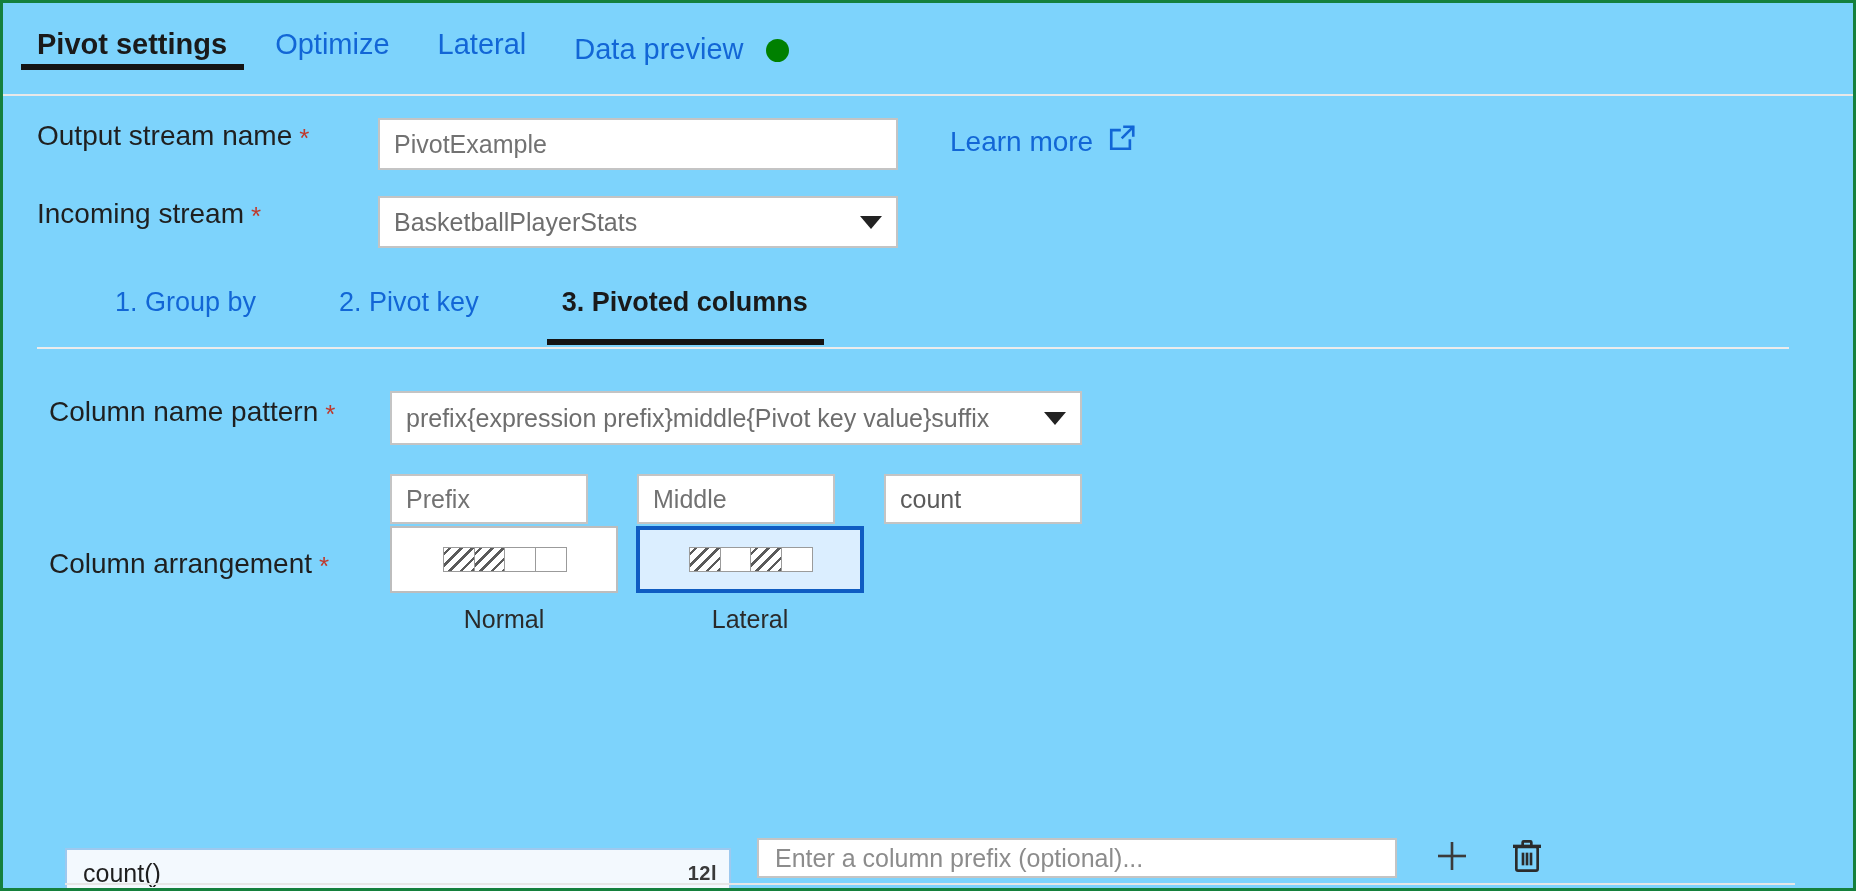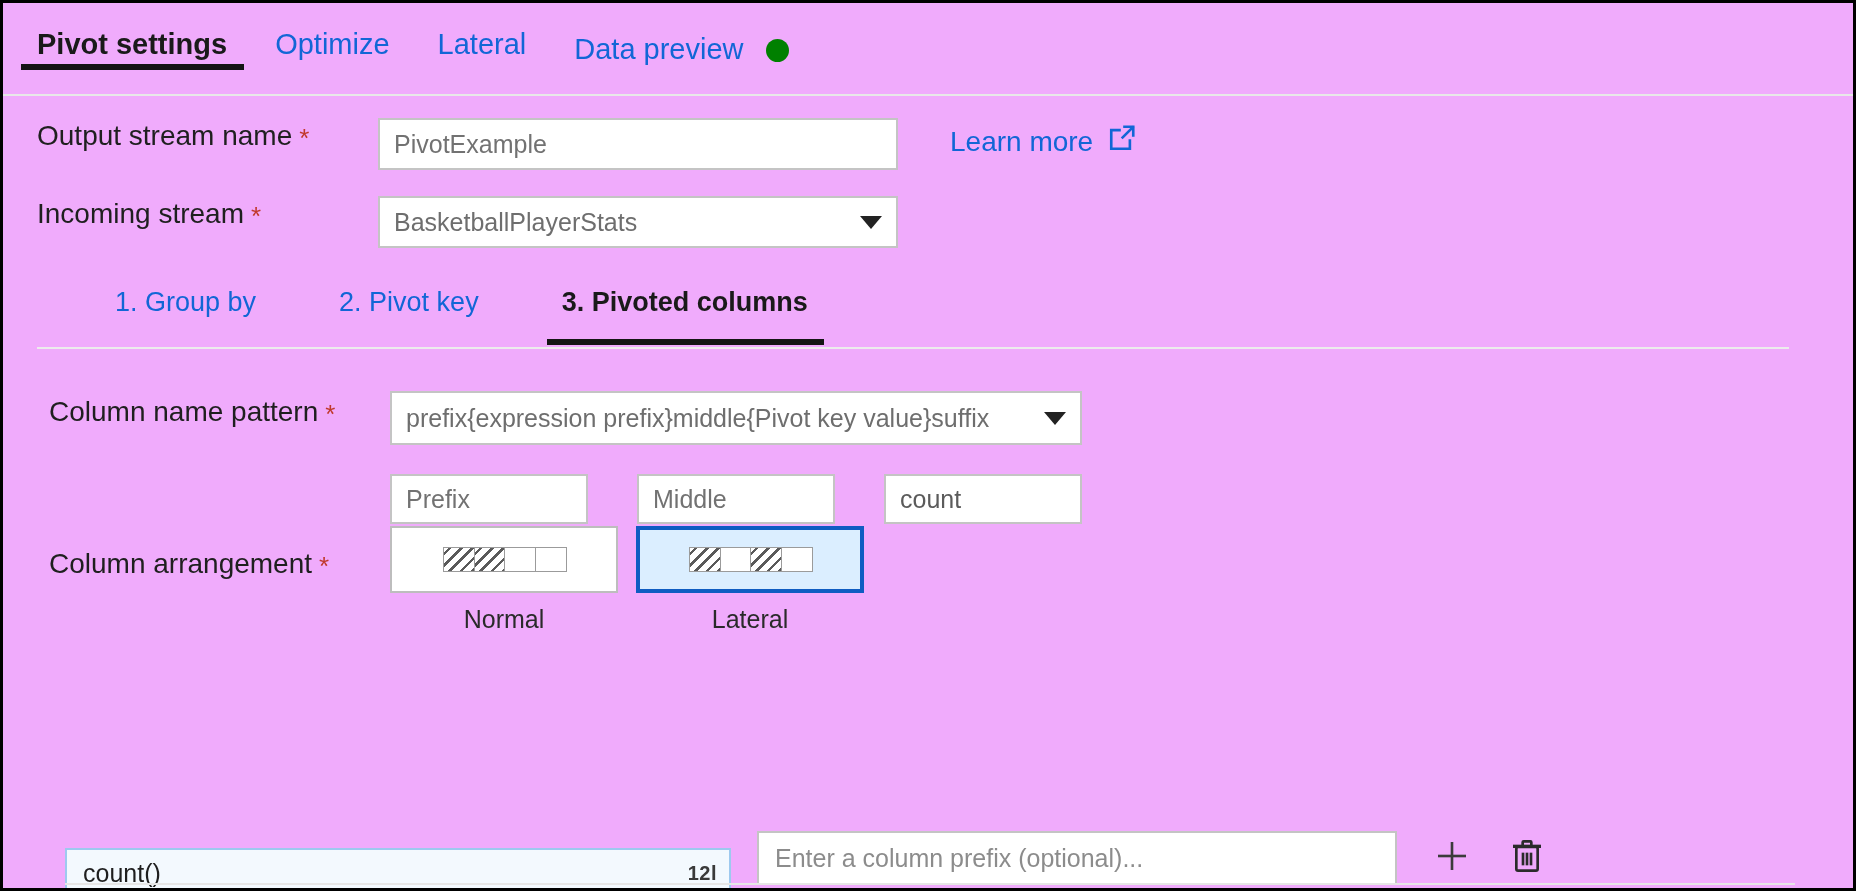--- a/index.html
+++ b/index.html
@@ -7,22 +7,22 @@
     padding: 0;
     background: #ffffff;
   }
   body {
     font-family: "Liberation Sans", sans-serif;
   }
   .screen {
     position: relative;
     width: 1856px;
     height: 891px;
-    background: #f0abfc;
-    border: 3px solid #000000;
+    background: #7dd3fc;
+    border: 3px solid #15803d;
     box-sizing: border-box;
     overflow: hidden;
   }
 
   
   .tabbar {
     position: absolute;
     left: 0; top: 0;
     width: 100%;
     height: 93px;
@@ -246,21 +246,21 @@
     margin-top: 30px;
   }
   #expr-type {
     font-size: 20px;
     color: #3a3a3a;
     font-weight: bold;
     font-family: "Liberation Sans", sans-serif;
     letter-spacing: 0.5px;
   }
   #prefix-field {
-    width: 640px; height: 54px;
+    width: 640px; height: 40px;
     margin-left: 26px;
     box-sizing: border-box;
     border: 2px solid #c4c4c4;
     background: #ffffff;
     display: flex;
     align-items: center;
     padding-left: 16px;
     font-size: 25px;
     color: #8c8c8c;
   }

